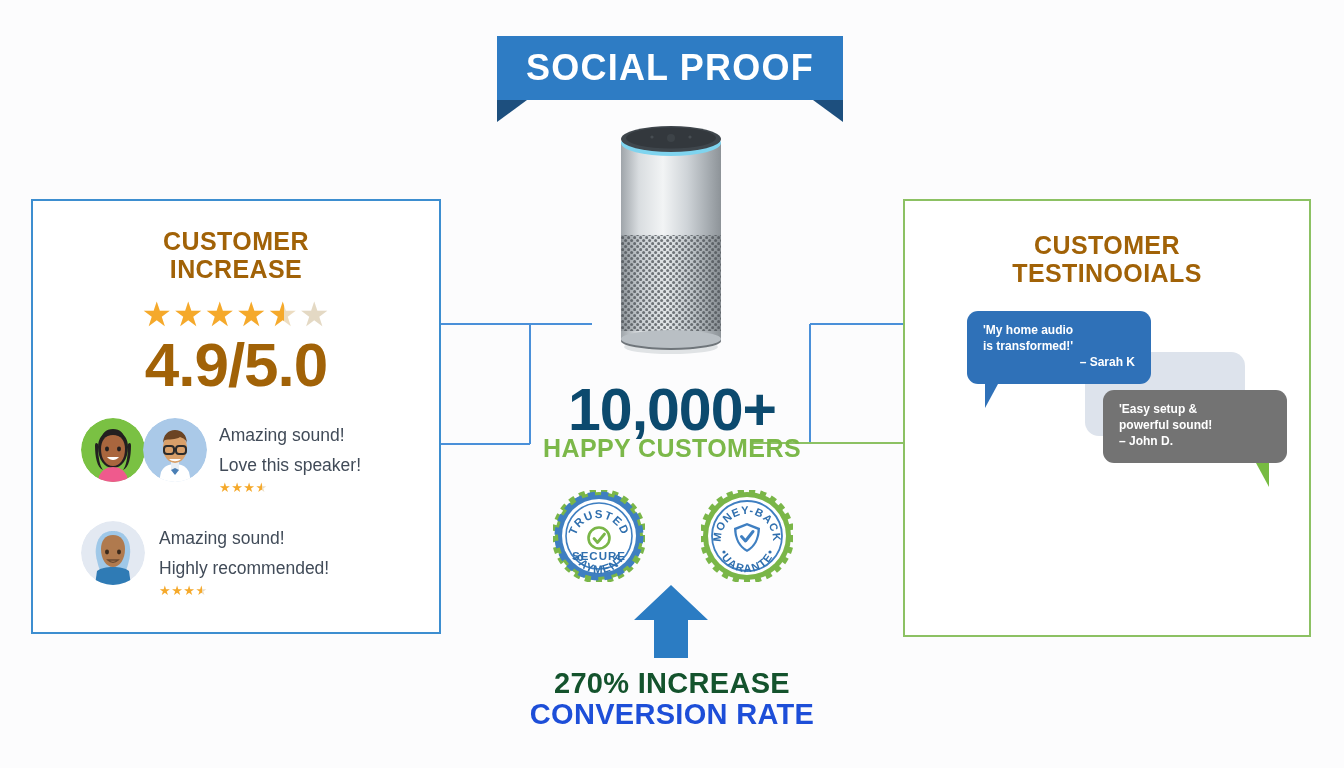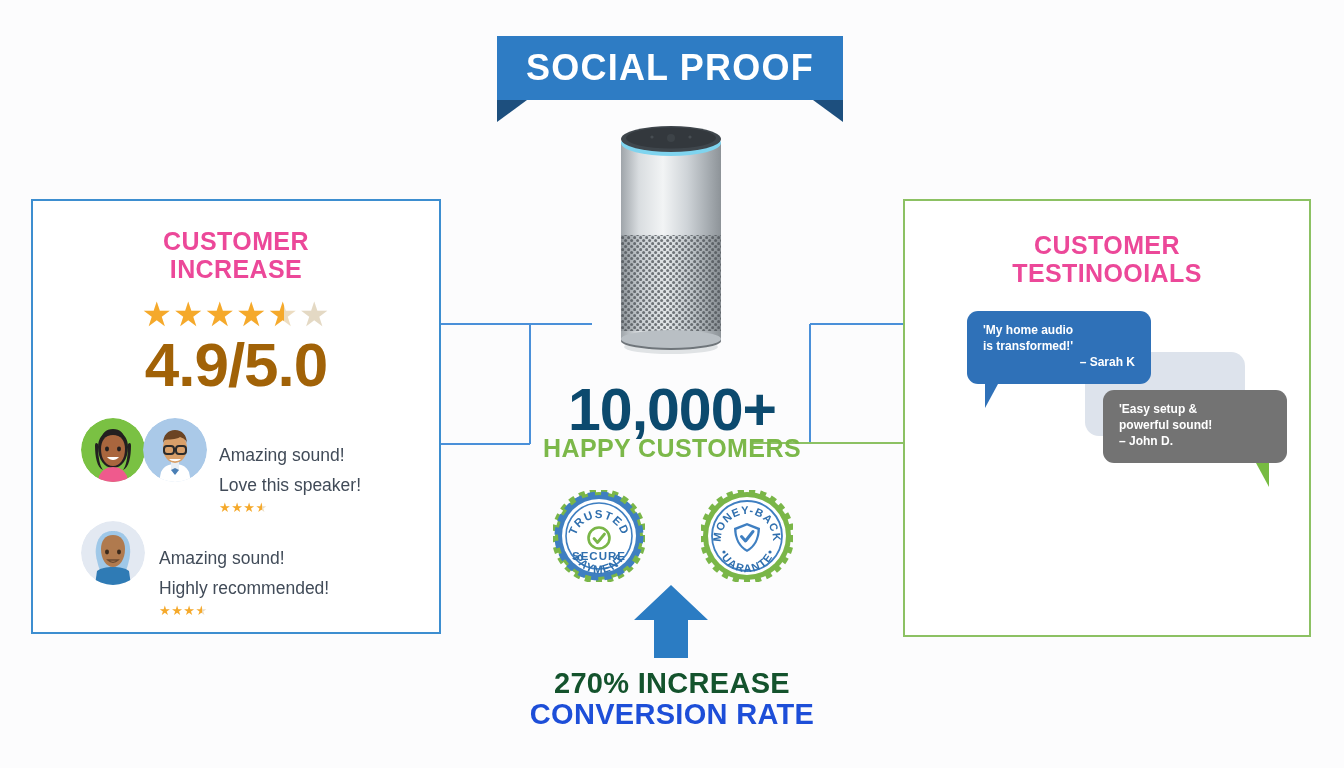--- a/index.html
+++ b/index.html
@@ -19,21 +19,21 @@
     font-family:"Liberation Sans",sans-serif;}
   .fold{position:absolute;top:64px;width:0;height:0;}
   .fold.left{left:0;border-top:22px solid #1d4f7e;border-right:30px solid transparent;}
   .fold.right{right:0;border-top:22px solid #1d4f7e;border-left:30px solid transparent;}
 
   
   .panel{position:absolute;background:#ffffff;}
   #panel-left{left:31px;top:199px;width:406px;height:431px;border:2px solid #3d8ed0;}
   #panel-right{left:903px;top:199px;width:404px;height:434px;border:2px solid #8cc163;}
   .panel-title{position:absolute;left:0;right:0;text-align:center;
-    color:#ec4899;font-size:25px;font-weight:bold;line-height:1.12;letter-spacing:.4px;}
+    color:#a16207;font-size:25px;font-weight:bold;line-height:1.12;letter-spacing:.4px;}
   #panel-left .panel-title{top:26px;}
   #panel-right .panel-title{top:30px;}
 
   
   #big-stars{position:absolute;left:0;right:0;top:96px;text-align:center;
     font-size:34px;letter-spacing:1px;line-height:1;}
   .star-full{color:#f5a92b;}
   .star-half{background:linear-gradient(90deg,#f5a92b 52%,#ecdcc0 52%);
     -webkit-background-clip:text;background-clip:text;color:transparent;}
   .star-faint{color:#e4d9c4;}
@@ -42,21 +42,21 @@
 
   
   .review-row{position:absolute;display:flex;align-items:flex-start;}
   #review-row-0{left:48px;top:217px;}
   #review-row-1{left:48px;top:320px;}
   .avatar-stack{position:relative;width:128px;height:66px;flex:0 0 auto;}
   .avatar-stack.single{width:68px;}
   .avatar{position:absolute;top:0;width:64px;height:64px;border-radius:50%;overflow:hidden;}
   .avatar.a0{left:0;}
   .avatar.a1{left:62px;}
-  .review-texts{margin-left:10px;padding-top:2px;margin-top:20px;}
+  .review-texts{margin-left:10px;padding-top:2px;}
   .review-line{color:#414b58;font-size:17.5px;line-height:1.72;white-space:nowrap;}
   .mini-stars{font-size:13px;letter-spacing:.5px;line-height:1;margin-top:1px;}
 
   
   #speaker{position:absolute;left:612px;top:113px;width:118px;height:245px;}
   #count{position:absolute;left:462px;top:376px;width:420px;text-align:center;
     color:#0c4a6e;font-size:59px;font-weight:bold;letter-spacing:-1px;}
   #count-sub{position:absolute;left:462px;top:434px;width:420px;text-align:center;
     color:#7cb84a;font-size:25px;font-weight:bold;letter-spacing:.4px;}
   #badges{position:absolute;left:553px;top:490px;width:240px;height:92px;

